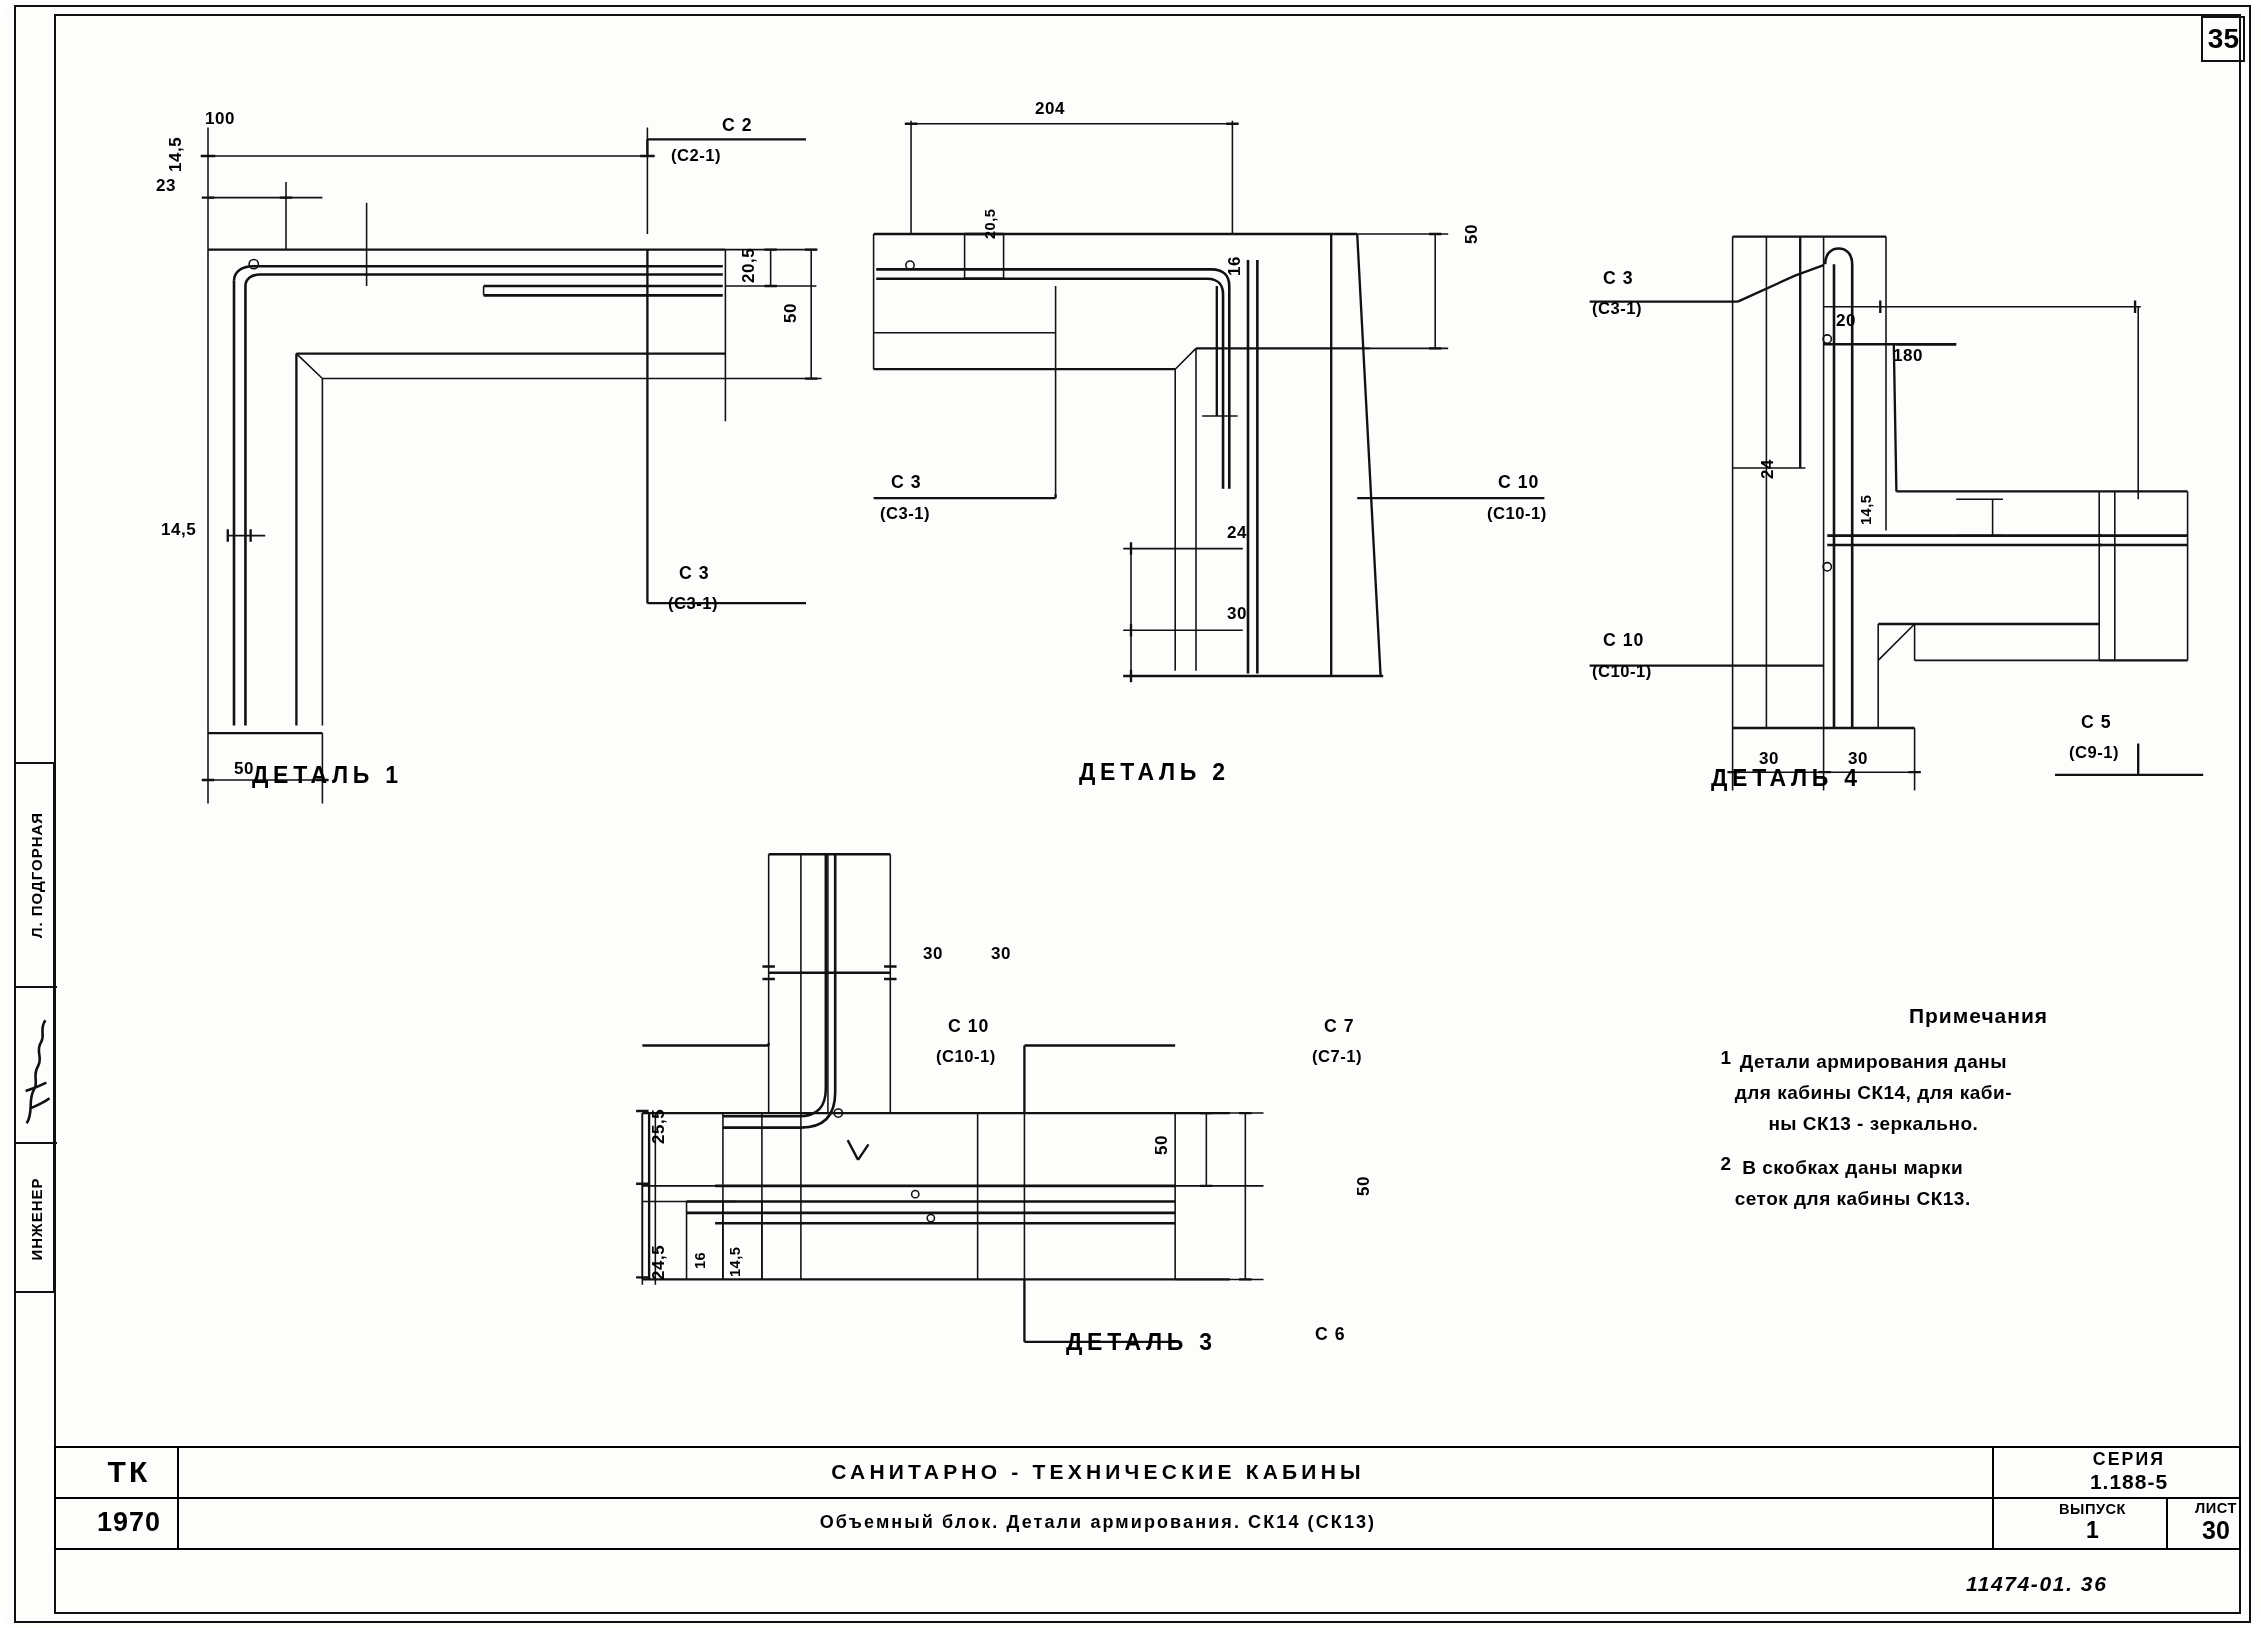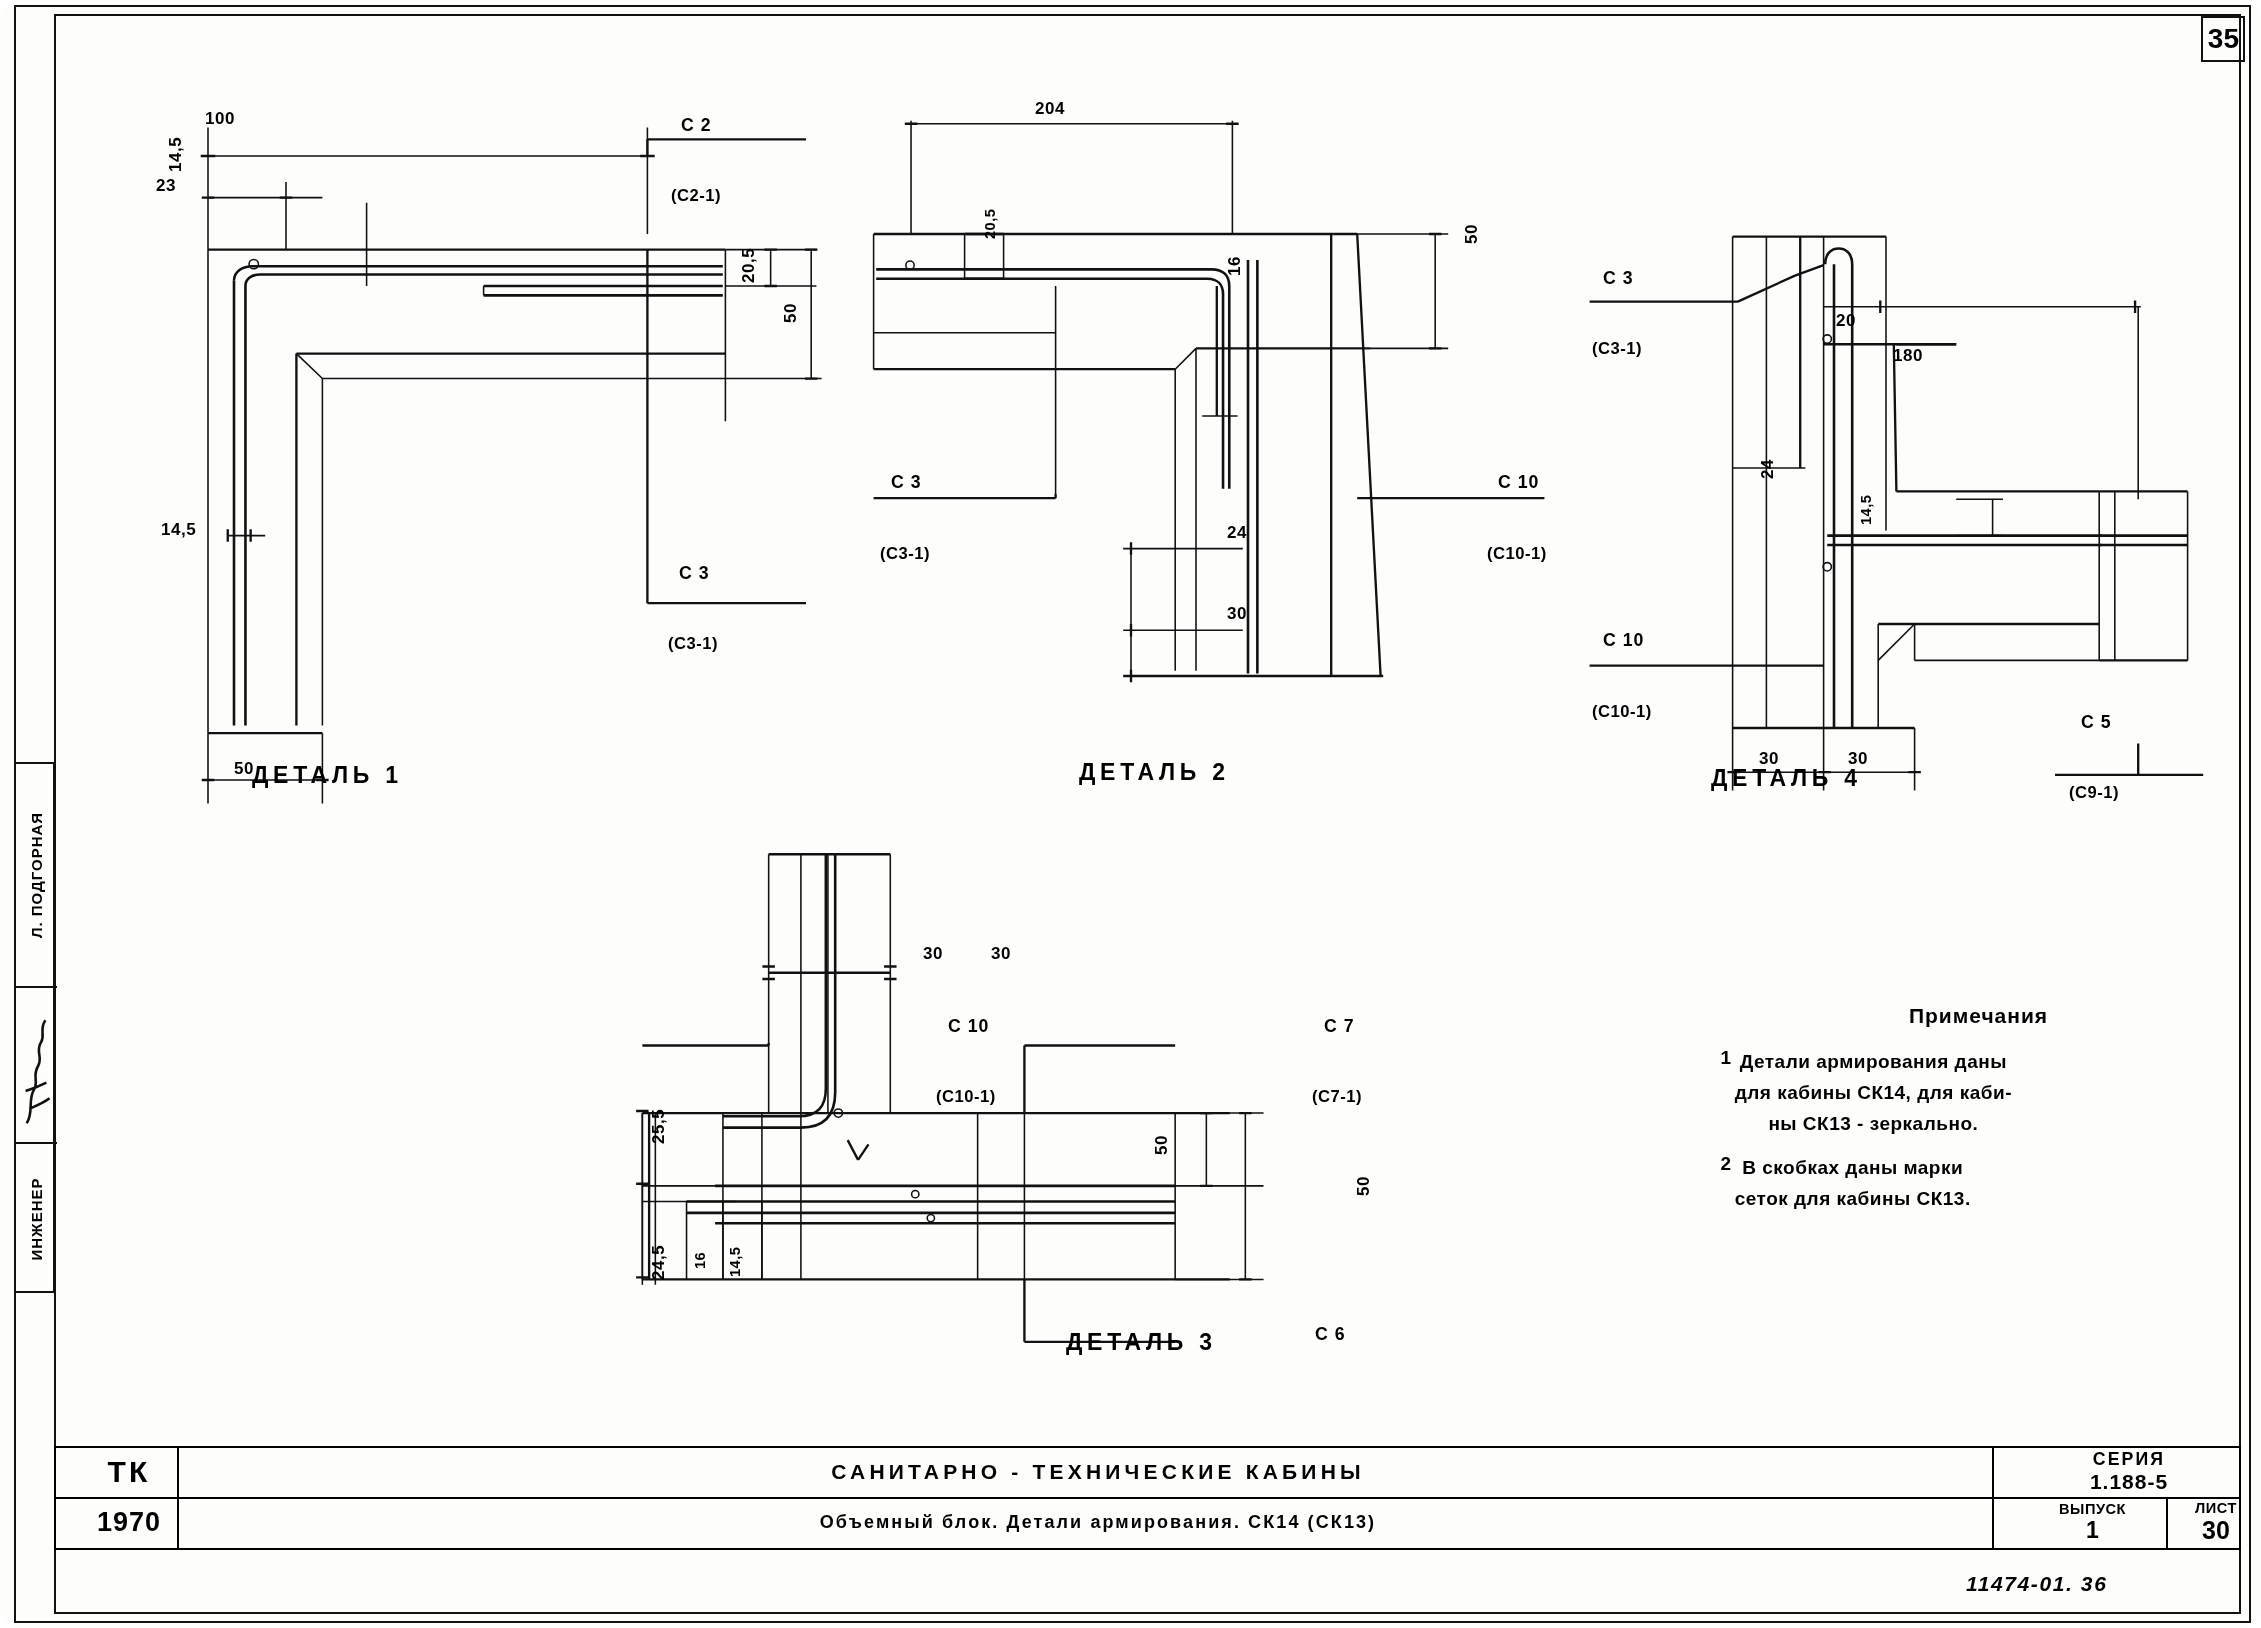--- a/index.html
+++ b/index.html
@@ -35,21 +35,21 @@
   .noteshead{font-size:21px;font-weight:700;letter-spacing:1px;margin-left:24px;margin-bottom:19px;}
   .noterow{display:flex;margin-bottom:5.2px;}
   .notenum{width:17.7px;font-size:19px;font-weight:700;flex:0 0 17.7px;}
   .notebody{font-size:19px;font-weight:700;letter-spacing:0.5px;line-height:1.62;}
   
   .caption{position:absolute;font-size:23px;font-weight:700;letter-spacing:4.7px;color:#000;white-space:nowrap;}
   
   .dim{position:absolute;font-size:17px;font-weight:700;color:#000;white-space:nowrap;letter-spacing:0.5px;}
   .dimv{transform-origin:0 0;transform:rotate(-90deg);}
   .mark{position:absolute;font-size:17.7px;font-weight:700;color:#000;white-space:nowrap;letter-spacing:1px;}
-  .marksub{position:absolute;font-size:16.6px;font-weight:700;color:#000;white-space:nowrap;letter-spacing:0.5px;margin-top:40px;}
+  .marksub{position:absolute;font-size:16.6px;font-weight:700;color:#000;white-space:nowrap;letter-spacing:0.5px;}
   svg{position:absolute;left:0;top:0;overflow:visible;}
   .dl{stroke:#111;stroke-width:3;fill:none;}
   .dl2{stroke:#111;stroke-width:4.5;fill:none;}
   .rebar{stroke:#111;stroke-width:5;fill:none;}
   .thin{stroke:#111;stroke-width:2.5;fill:none;}
   #drawno{position:absolute;left:1966px;top:1572px;font-size:21px;font-weight:700;color:#000;letter-spacing:1.6px;font-style:italic;}
 </style>
 </head>
 <body>
 
@@ -123,21 +123,21 @@
     <path class="dl2" d="M1095 330 L1095 1010 M1095 1010 L1400 1010"></path>
   </svg>
 
   <div class="dim" style="left:205px;top:109px;">100</div>
   <div class="dim" style="left:156px;top:176px;">23</div>
   <div class="dim dimv" style="left:166px;top:172px;">14,5</div>
   <div class="dim dimv" style="left:739px;top:283px;">20,5</div>
   <div class="dim dimv" style="left:781px;top:323px;">50</div>
   <div class="dim" style="left:161px;top:520px;">14,5</div>
   <div class="dim" style="left:234px;top:759px;">50</div>
-  <div class="mark" style="left:681px;top:115px;">С 2</div>
+  <div class="mark" style="left:722px;top:115px;">С 2</div>
   <div class="marksub" style="left:671px;top:146px;">(С2-1)</div>
   <div class="mark" style="left:679px;top:563px;">С 3</div>
   <div class="marksub" style="left:668px;top:594px;">(С3-1)</div>
   <div class="caption" style="left:252px;top:762px;">ДЕТАЛЬ 1</div>
 
   <svg width="728" height="754" style="left:832px;top:78px;" viewBox="0 0 1400 1450">
 
     <path class="dl" d="M152 82 L152 300 M152 88 L770 88 M770 82 L770 300"></path>
     <path class="dl2" d="M140 88 L164 88 M758 88 L782 88"></path>
 

